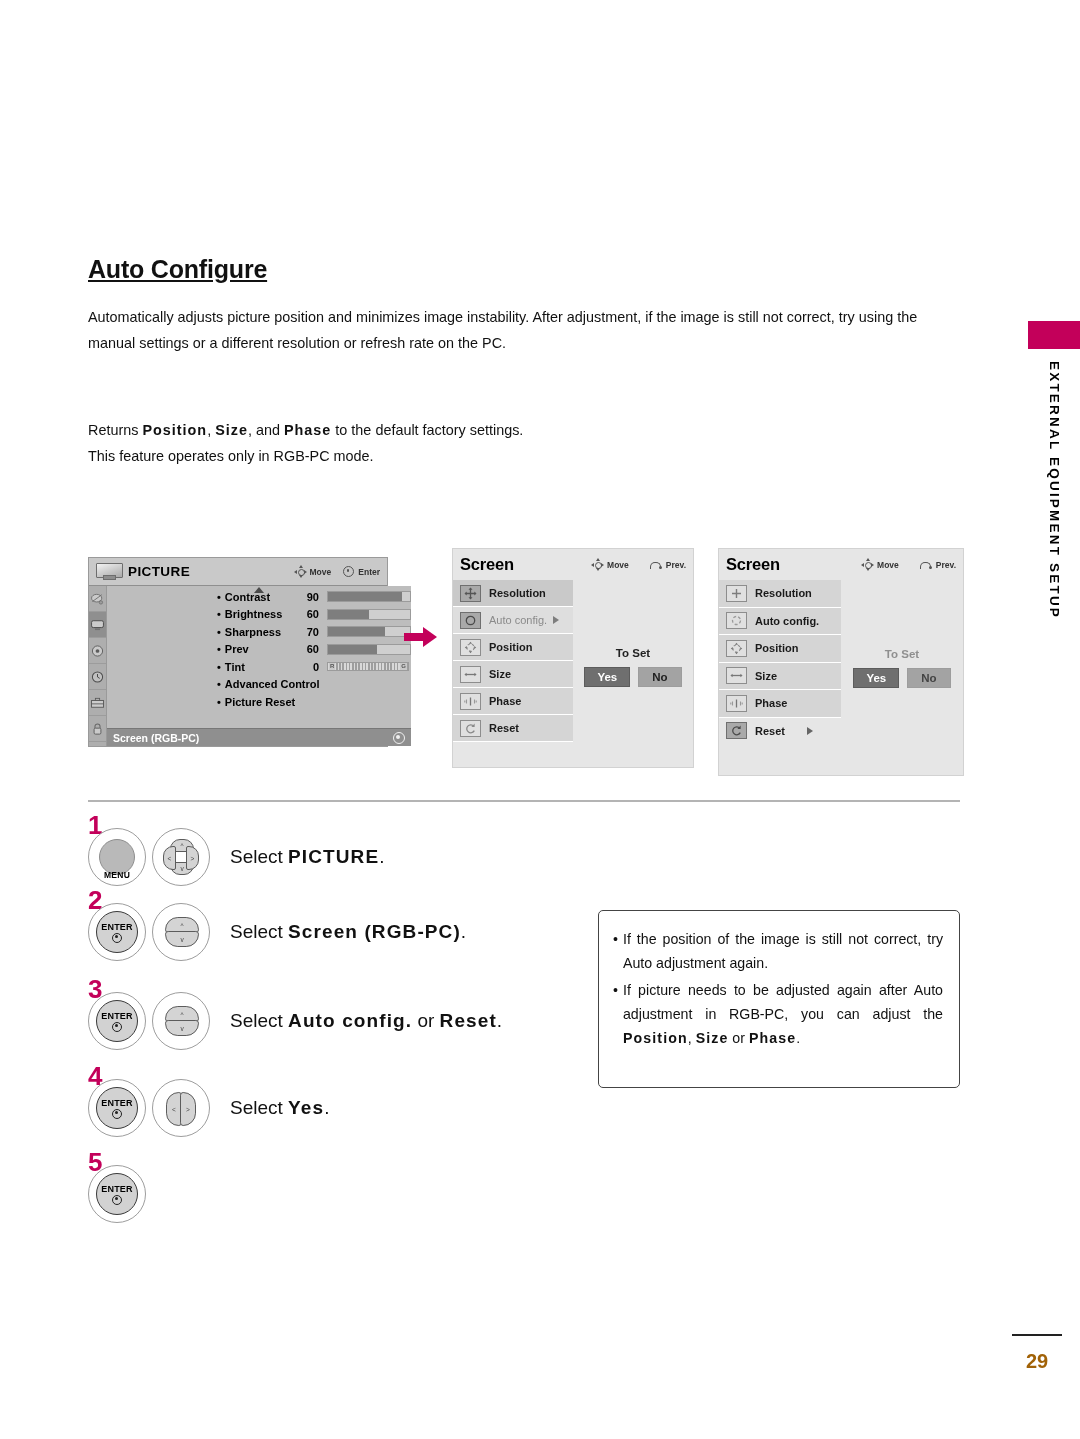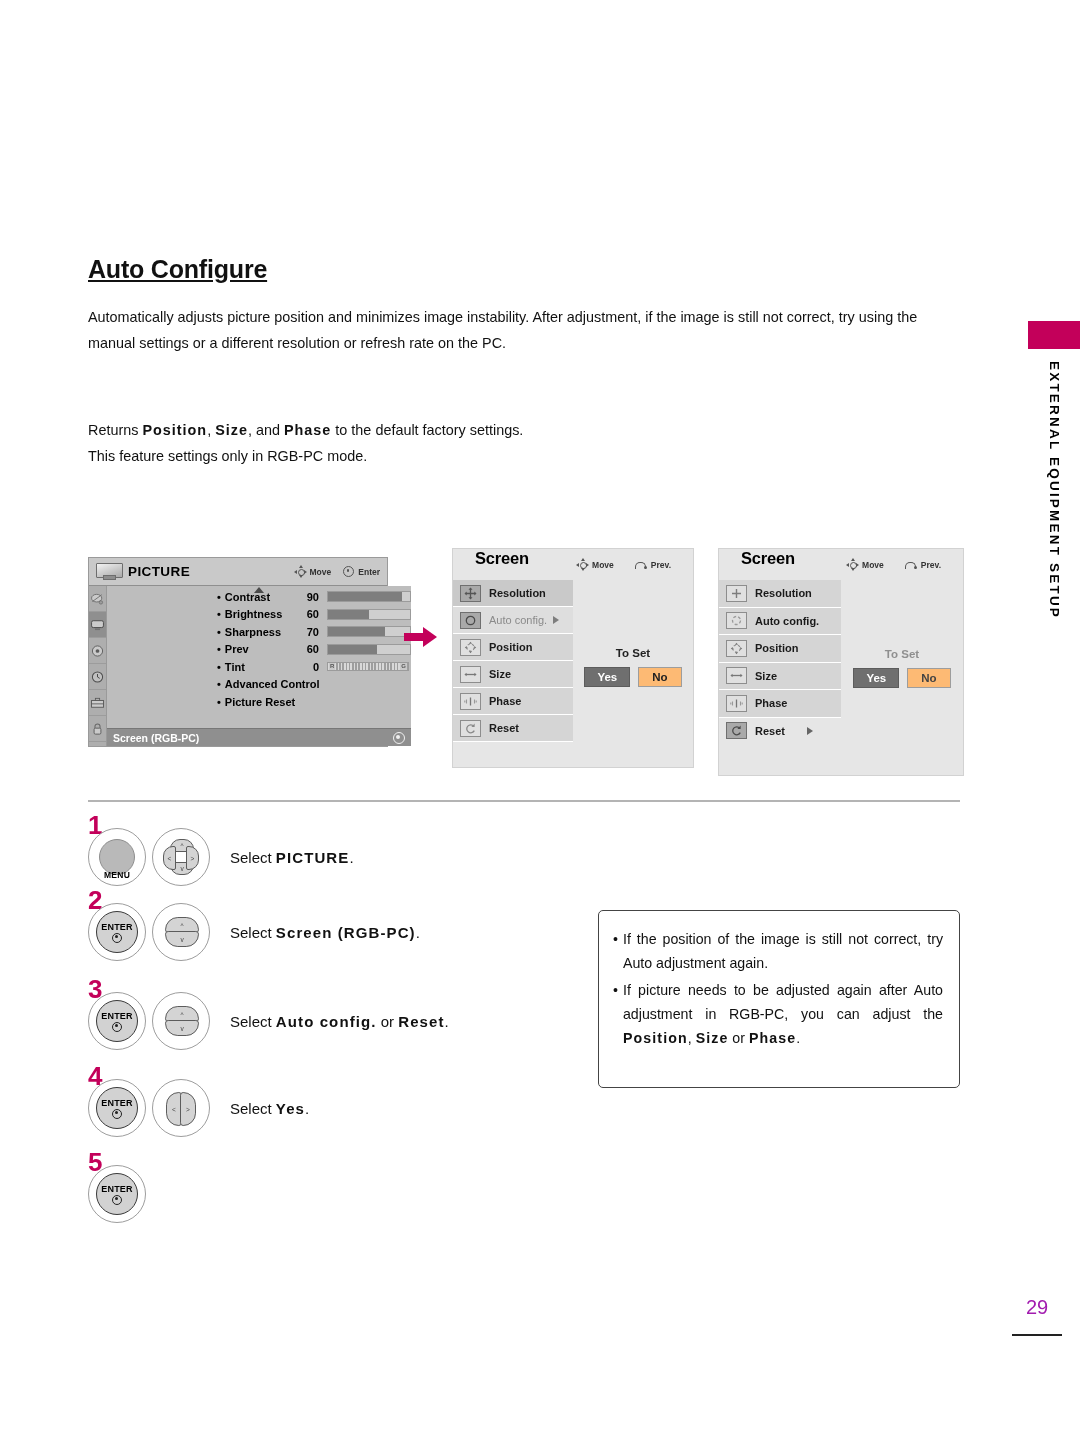--- a/index.html
+++ b/index.html
@@ -97,21 +97,21 @@
 
   
   #flow-arrow{position:absolute;left:404px;top:627px;width:34px;height:20px;}
   #flow-arrow .shaft{position:absolute;left:0;top:6px;width:20px;height:8px;background:#C3005A;}
   #flow-arrow .head{position:absolute;left:19px;top:0;width:0;height:0;border-top:10px solid transparent;border-bottom:10px solid transparent;border-left:14px solid #C3005A;}
 
   
   .scr-panel{background:#e6e6e6;}
   #panel-screen-a{left:452px;top:548px;width:240px;height:218px;border:1px solid #d2d2d2;}
   #panel-screen-b{left:718px;top:548px;width:244px;height:226px;border:1px solid #d2d2d2;}
-  .scr-hdr{height:31px;display:flex;padding:0 22px;}
+  .scr-hdr{height:31px;display:flex;align-items:center;padding:0 7px;}
   .scr-title{font-size:16.5px;font-weight:bold;letter-spacing:-.2px;}
   .scr-hints{margin-left:auto;display:flex;gap:20px;}
   .scr-body{display:flex;height:calc(100% - 31px);}
   .scr-left{width:120px;}
   #panel-screen-b .scr-left{width:122px;}
   .scr-item{height:26px;display:flex;align-items:center;background:#d5d5d5;border-bottom:1px solid #ffffff;padding-left:7px;}
   #panel-screen-b .scr-item{height:26.5px;}
   .scr-item.dim{background:#dedede;}
   .scr-item.active{background:#c9c9c9;}
   .scr-item .mi{width:19px;height:15px;border:1.5px solid #8d8d8d;background:#e0e0e0;margin-right:8px;position:relative;flex:none;}
@@ -119,21 +119,21 @@
   .scr-item .txt{font-size:11px;font-weight:bold;color:#1a1a1a;}
   .scr-item.dim .txt{color:#8a8a8a;font-weight:normal;}
   .scr-item .tri{margin-left:6px;width:0;height:0;border-top:4px solid transparent;border-bottom:4px solid transparent;border-left:6px solid #555;}
   .scr-item.dim .tri{border-left-color:#7e7e7e;}
   .scr-right{flex:1;display:flex;flex-direction:column;align-items:center;justify-content:center;padding-bottom:14px;}
   #panel-screen-b .scr-right{padding-bottom:20px;}
   .toset{font-size:11.5px;font-weight:bold;margin-bottom:8px;color:#222;}
   #panel-screen-b .toset{color:#8f8f8f;}
   .yn{display:flex;gap:8px;}
   .btn-yes{background:#6f6f6f;color:#fff;font-size:11.5px;font-weight:bold;padding:3px 12px;border:1px solid #5c5c5c;}
-  .btn-no{background:#fdba74;color:#222;font-size:11.5px;font-weight:bold;padding:3px 13px;border:1px solid #9d9d9d;}
+  .btn-no{background:#a3a3a3;color:#222;font-size:11.5px;font-weight:bold;padding:3px 13px;border:1px solid #9d9d9d;}
   #panel-screen-b .btn-no{color:#444;}
 
   
   #divider{position:absolute;left:88px;top:800px;width:872px;height:2px;background:#b4b4b4;}
 
   
   .step{position:absolute;left:88px;display:flex;align-items:center;}
   .step .num{position:absolute;left:0px;top:-16px;font-size:26px;font-weight:bold;color:#C3005A;line-height:1;}
   .btn-circle{width:56px;height:56px;border-radius:50%;border:1.6px solid #9d9d9d;background:#fff;display:flex;align-items:center;justify-content:center;position:relative;flex:none;}
   .inner-round{width:40px;height:40px;border-radius:50%;background:#d2d2d2;border:1.5px solid #3a3a3a;display:flex;flex-direction:column;align-items:center;justify-content:center;}
@@ -148,53 +148,53 @@
   .pad-g{position:absolute;background:#d4d4d4;border:1px solid #5c5c5c;display:flex;align-items:center;justify-content:center;font-size:6.5px;color:#444;}
   .pad4 .pu{left:12px;top:5px;width:22px;height:11px;border-radius:10px 10px 2px 2px;}
   .pad4 .pd{left:12px;bottom:5px;width:22px;height:11px;border-radius:2px 2px 10px 10px;}
   .pad4 .pl{left:5px;top:12px;width:11px;height:22px;border-radius:10px 2px 2px 10px;}
   .pad4 .pr{right:5px;top:12px;width:11px;height:22px;border-radius:2px 10px 10px 2px;}
   .pad2 .vu{left:8px;top:9px;width:32px;height:14px;border-radius:16px 16px 4px 4px;}
   .pad2 .vd{left:8px;bottom:9px;width:32px;height:14px;border-radius:4px 4px 16px 16px;}
   .padh .hl{left:9px;top:8px;width:14px;height:32px;border-radius:16px 4px 4px 16px;}
   .padh .hr{right:9px;top:8px;width:14px;height:32px;border-radius:4px 16px 16px 4px;}
 
-  .step-text{margin-left:20px;font-size:15px;color:#111;white-space:nowrap;}
+  .step-text{margin-left:20px;font-size:19px;color:#111;white-space:nowrap;}
   .step-text b{font-weight:bold;letter-spacing:1.1px;}
 
   
   #note-box{position:absolute;left:598px;top:910px;width:362px;height:178px;border:1px solid #444;border-radius:5px;background:#fff;box-sizing:border-box;padding:16px 16px 10px 14px;}
   .note-li{display:flex;font-size:14.2px;line-height:24px;color:#111;margin-bottom:3px;text-align:justify;}
   .note-li .bullet{flex:none;margin-right:5px;}
   .note-li .body{flex:1;}
   .note-li b{font-weight:bold;letter-spacing:1.1px;}
   .jt-last{text-align:justify;text-align-last:left;}
   #page-rule{position:absolute;right:18px;top:1334px;width:50px;height:2px;background:#222;}
-  #page-num{position:absolute;right:18px;top:1296px;width:50px;text-align:center;font-size:20px;font-weight:normal;color:#a21caf;}
+  #page-num{position:absolute;right:18px;top:1350px;width:50px;text-align:center;font-size:20px;font-weight:bold;color:#a16207;}
 </style>
 </head>
 <body>
 
 <div class="page">
 
   <div class="side-tab">
     <div class="swatch"></div>
     <div class="vtext">
       <span>EXTERNAL EQUIPMENT SETUP</span>
     </div>
   </div>
 
   <h1 class="h1" id="h-auto">Auto Configure</h1>
   <p class="para" id="p-auto">Automatically adjusts picture position and minimizes image instability. After adjustment, if the image is still not correct, try using the manual settings or a different resolution or refresh rate on the PC.</p>
 
   <div class="para" id="p-reset">
     <div>
       <span>Returns </span><b>Position</b><span>, </span><b>Size</b><span>, and </span><b>Phase</b><span> to the default factory settings.</span>
     </div>
-    <div>This feature settings only in RGB-PC mode.</div>
+    <div>This feature operates only in RGB-PC mode.</div>
   </div>
 
   <div class="osd" id="panel-picture">
     <div class="pic-hdr">
       <span class="tvicon">
           <span class="scr"></span>
           <span class="std"></span>
         </span>
       <span class="pic-title">PICTURE</span>
       <span class="pic-hints">

